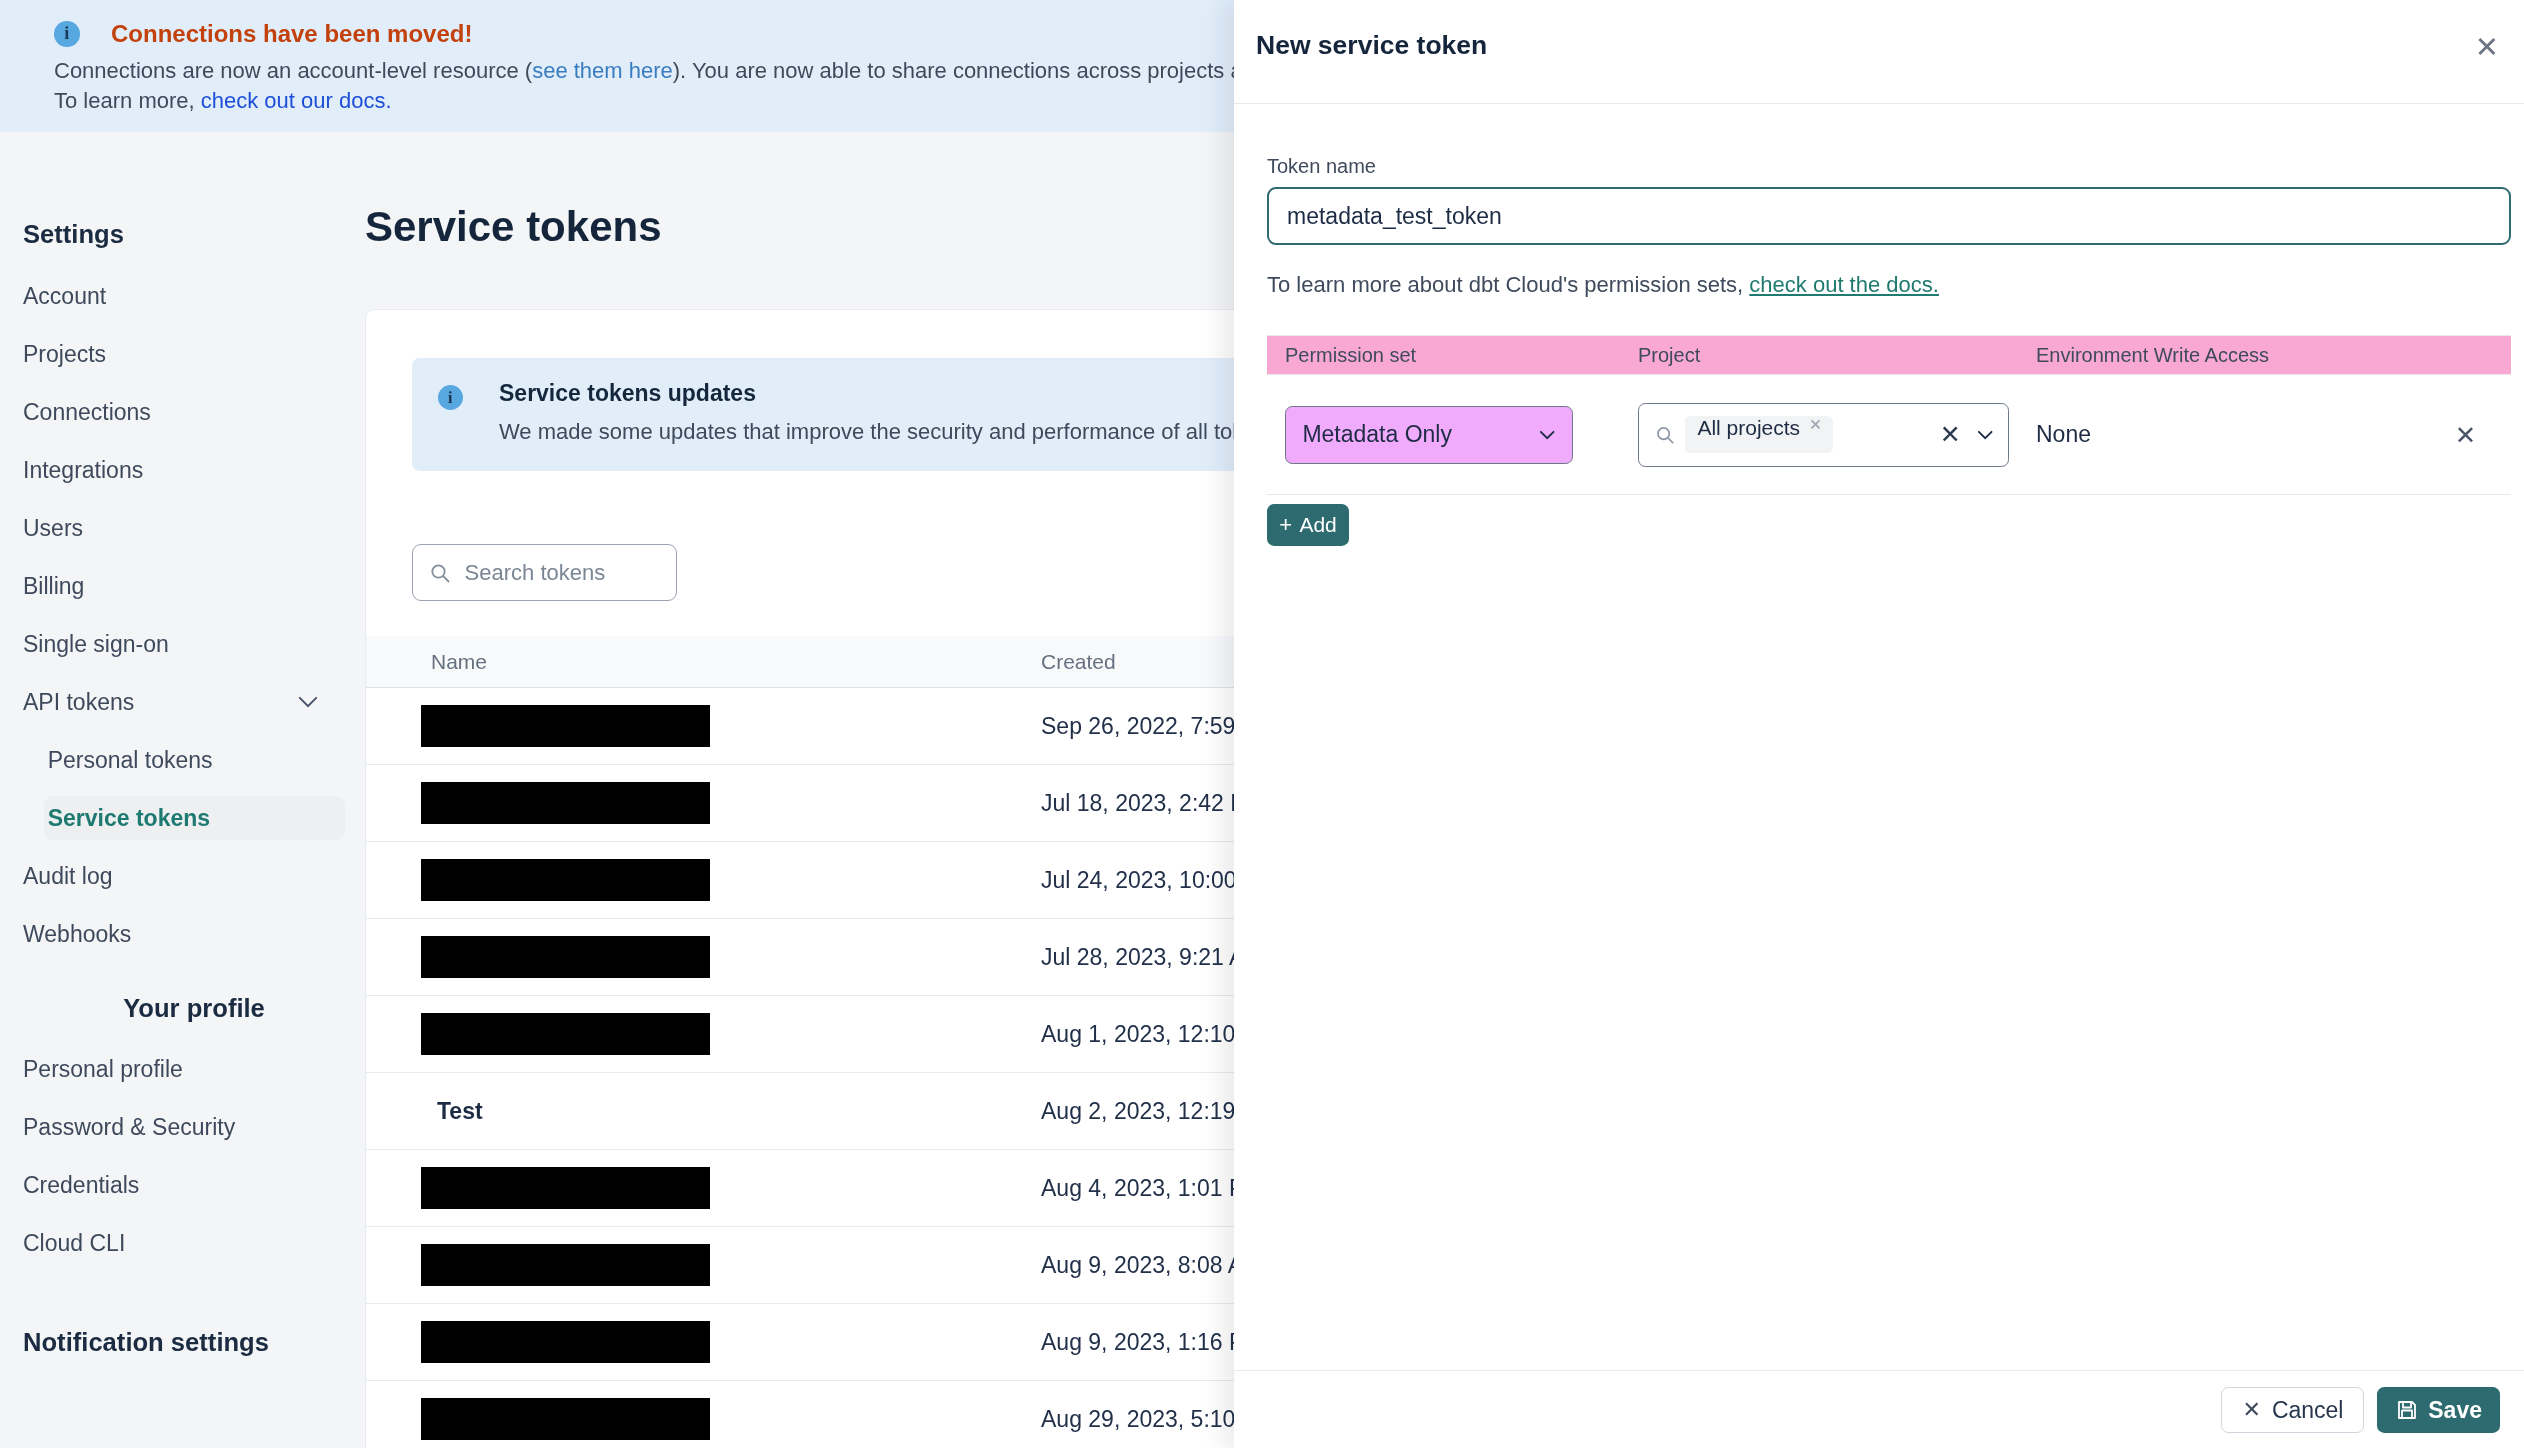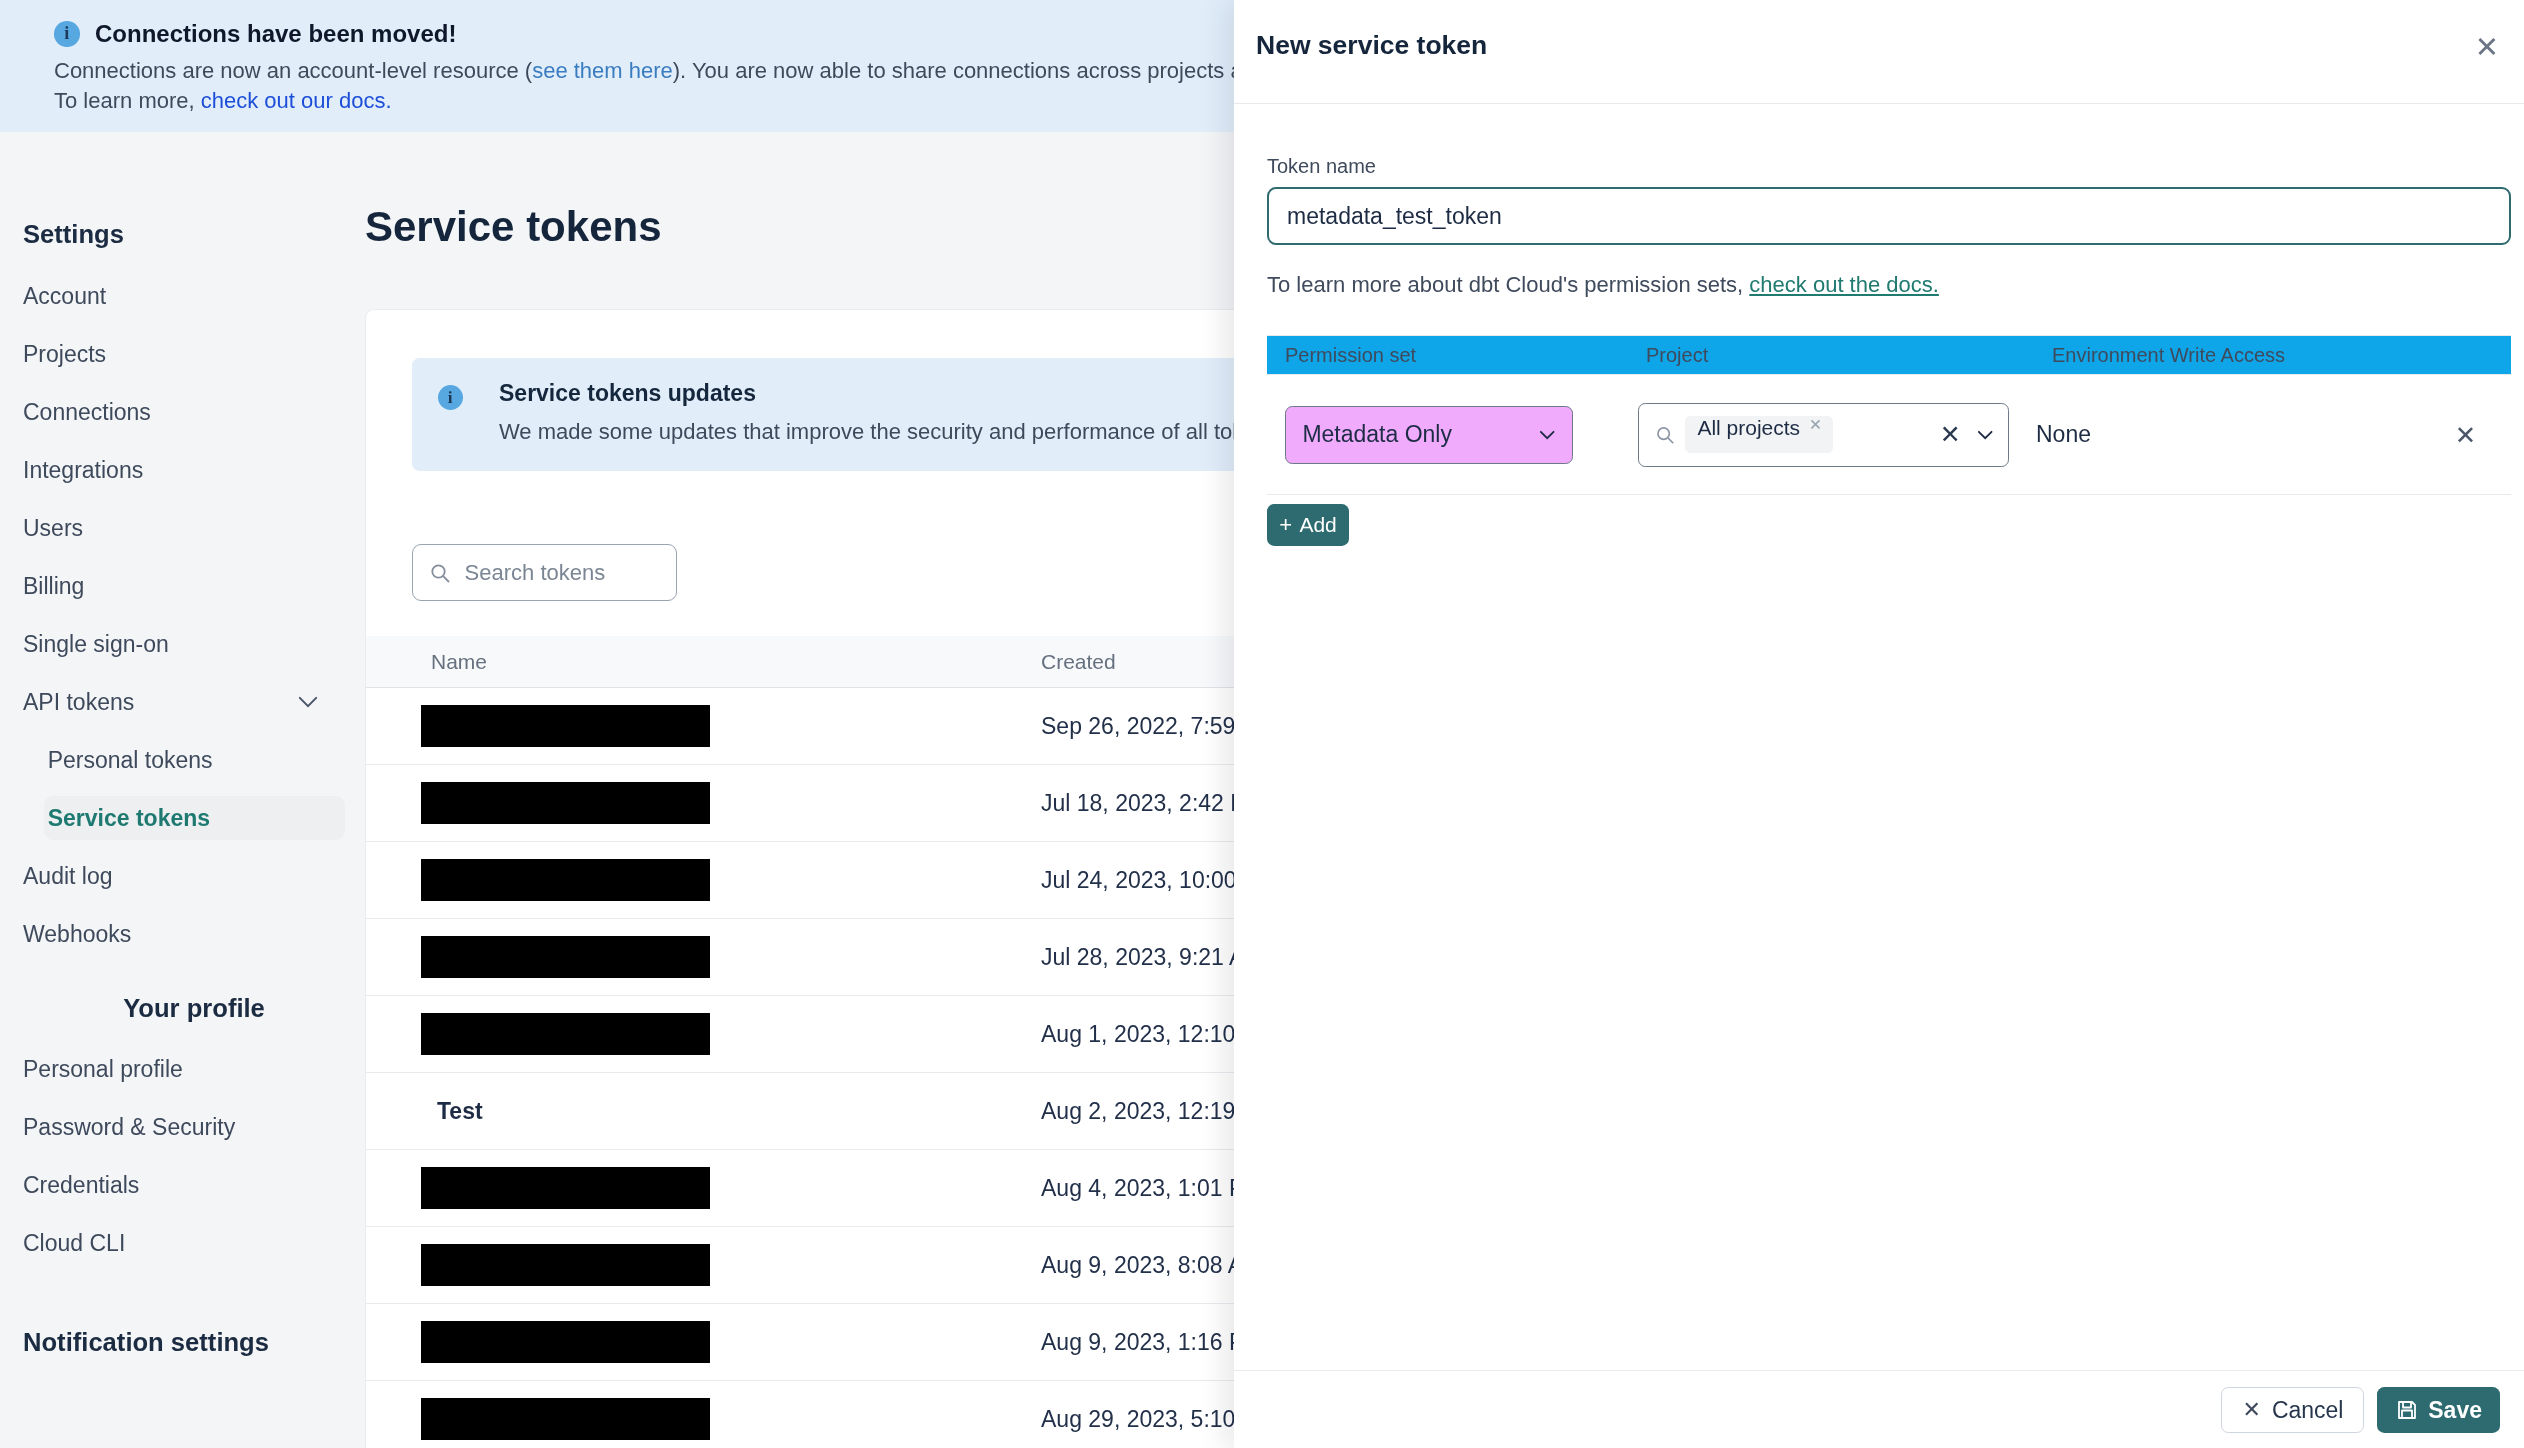--- a/index.html
+++ b/index.html
@@ -5,21 +5,21 @@
   html,body{margin:0;padding:0;}
   body{font-family:"Liberation Sans",sans-serif;color:#1d2c44;}
   .stage{position:relative;width:2525px;height:1449px;overflow:hidden;background:#f4f5f7;}
 
   
   .top-banner{position:absolute;left:0;top:0;width:2525px;height:132px;background:#e1eefa;z-index:1;}
   .info-icon{width:25.6px;height:25.6px;border-radius:50%;background:#57a7e1;color:#1c3a57;
     font-family:"Liberation Serif",serif;font-weight:bold;font-size:18px;line-height:25.6px;
     display:inline-flex;align-items:center;justify-content:center;}
   .top-banner .info-icon{position:absolute;left:54px;top:21px;}
-  .tb-title{position:absolute;left:95px;top:20px;font-size:24px;font-weight:700;color:#0f172a;white-space:nowrap;}
+  .tb-title{position:absolute;left:111px;top:20px;font-size:24px;font-weight:700;color:#c2410c;white-space:nowrap;}
   .tb-line2{position:absolute;left:54px;top:58px;font-size:22px;color:#3e4a5b;white-space:nowrap;}
   .tb-line3{position:absolute;left:54px;top:88px;font-size:22px;color:#3e4a5b;white-space:nowrap;}
   .blue-link{color:#3a7cc0;cursor:pointer;text-decoration:none;}
   .tb-line3 .blue-link{color:#1d4ed8;}
 
   
   .sidebar{position:absolute;left:0;top:132px;width:365px;bottom:0;padding:88px 0 0 23px;box-sizing:border-box;z-index:1;}
   .side-heading{font-size:25.6px;font-weight:700;color:#1b2b41;margin:0 0 18px 0;}
   .side-heading.profile{margin-top:30px;text-align:center;}
   .side-heading.notif{margin-top:55px;margin-bottom:0;}
@@ -67,21 +67,21 @@
   .drawer-divider{position:absolute;left:0;top:103px;width:100%;height:0.9px;background:#e7e9ec;}
   .drawer-body{position:absolute;left:0;top:103px;right:0;bottom:79px;padding:0 13.7px 0 33px;box-sizing:border-box;overflow:hidden;}
   .field-label{margin-top:52px;font-size:20px;color:#3f4a5c;}
   .token-input{margin-top:9px;width:100%;height:58px;border:2.7px solid #2f6a6e;border-radius:9px;box-sizing:border-box;
     padding:0 18px;font-family:inherit;font-size:23px;color:#1d2c44;outline:none;display:block;}
   .help-line{margin-top:27px;font-size:22px;color:#3f4a5c;}
   .teal-link{color:#1f7a70;text-decoration:underline;cursor:pointer;}
 
   .perm-grid{margin-top:37px;}
   .perm-head{display:grid;grid-template-columns:353px 398px 1fr 73px;height:38px;align-items:center;
-    background:#0ea5e9;border-top:0.9px solid #e7e9ec;border-bottom:0.9px solid #e7e9ec;gap:8px;}
+    background:#f9a8d4;border-top:0.9px solid #e7e9ec;border-bottom:0.9px solid #e7e9ec;}
   .perm-head .ph{font-size:20px;color:#3f4a5c;padding-left:18px;white-space:nowrap;}
   .perm-row{display:grid;grid-template-columns:353px 398px 1fr 73px;height:119px;align-items:center;
     border-bottom:0.9px solid #e7e9ec;}
   .select-box{margin-left:18px;width:288px;height:58px;border:1.8px solid #6e7987;border-radius:7.3px;box-sizing:border-box;
     display:flex;align-items:center;padding:0 16.4px;font-size:23px;color:#1d2c44;cursor:pointer;background:#f0abfc;}
   .select-box .chev-icon{margin-left:auto;color:#1d2c44;display:inline-flex;}
   .combo-box{margin-left:18px;width:371px;height:64px;border:1.8px solid #6e7987;border-radius:7.3px;box-sizing:border-box;
     display:flex;align-items:center;padding:0 14.6px;background:#fff;cursor:text;color:#8b95a3;}
   .chip{margin-left:9px;background:#f2f3f5;border-radius:5.5px;height:37px;display:inline-flex;align-items:flex-start;
     padding:0 11px 0 12.8px;font-size:21px;color:#1d2c44;white-space:nowrap;}

